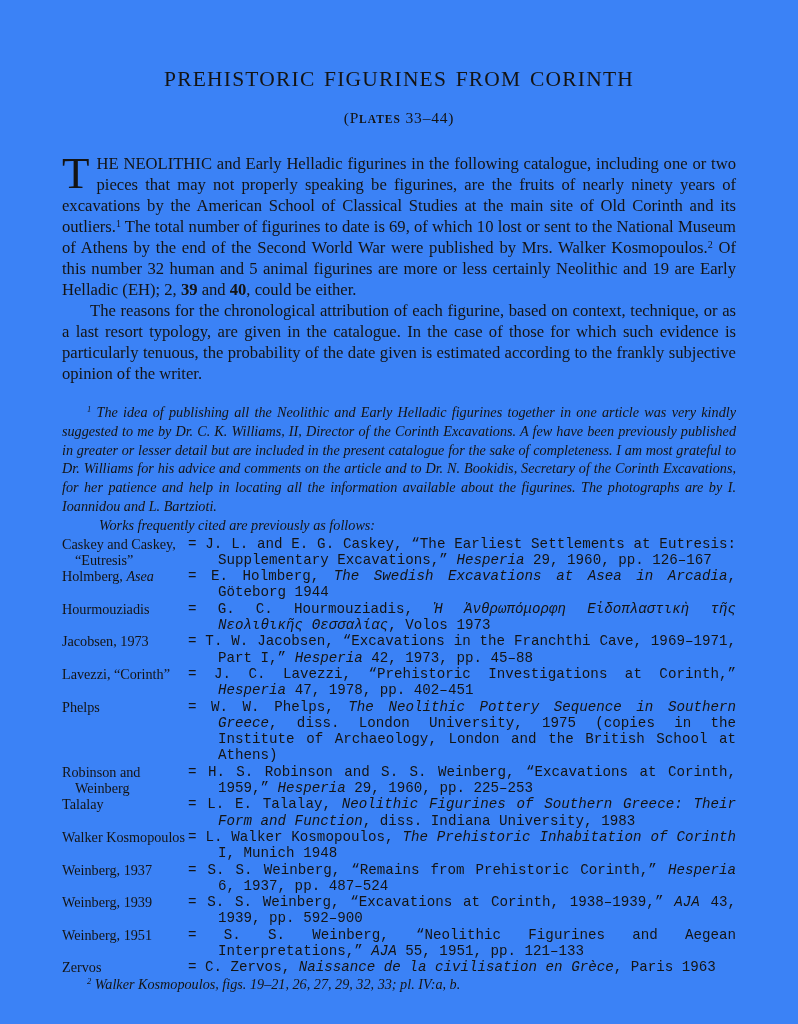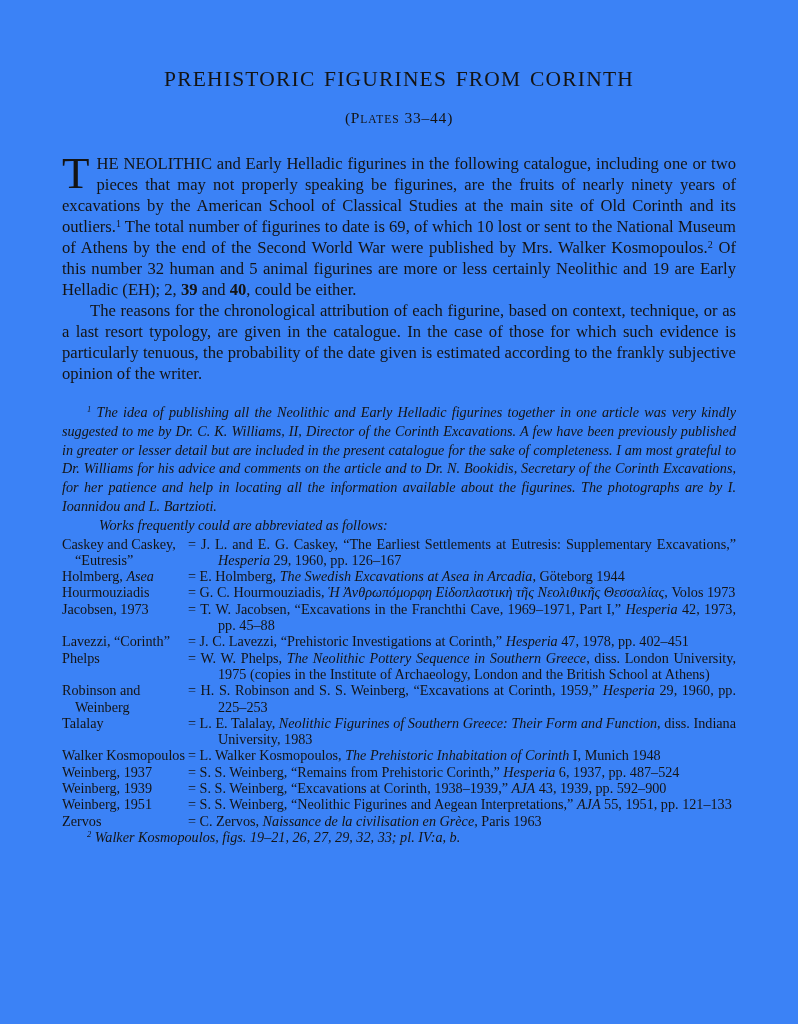--- a/index.html
+++ b/index.html
@@ -24,21 +24,21 @@
     word-spacing: 2px;
     line-height: 26px;
   }
   .plates {
     margin-top: 16px;
     text-align: center;
     font-size: 15.5px;
     letter-spacing: 0.8px;
     line-height: 19px;
   }
-  .sc { font-size: 0.74em; text-transform: uppercase; letter-spacing: 1px; }
+  .sc { font-size: 0.74em; text-transform: uppercase; letter-spacing: 1px; font-weight: bold; }
 
   .article { margin-top: 24px; font-size: 16.6px; line-height: 21px; }
   .para { margin: 0; text-align: justify; }
   .para.indent { text-indent: 28px; }
   .dropcap {
     float: left;
     font-size: 45px;
     line-height: 34px;
     padding: 3px 7px 0 0;
   }
@@ -63,40 +63,41 @@
     box-sizing: border-box;
     padding-left: 13px;
     text-indent: -13px;
   }
   .abbr-def {
     flex: 1;
     box-sizing: border-box;
     padding-left: 30px;
     text-indent: -30px;
     text-align: justify;
+    font-family: Liberation Mono, monospace;
   }
   .fn2 { line-height: 17.5px; }
 </style>
 </head>
 <body>
 
 <div class="page">
 
   <h1 class="title">PREHISTORIC FIGURINES FROM CORINTH</h1>
 
   <div class="plates"><span>(P</span><span class="sc">lates</span><span> 33–44)</span></div>
 
   <div class="article">
     <p class="para"><span class="dropcap">T</span><span><span>HE NEOLITHIC and Early Helladic figurines in the following catalogue, including one or two pieces that may not properly speaking be figurines, are the fruits of nearly ninety years of excavations by the American School of Classical Studies at the main site of Old Corinth and its outliers.</span><sup>1</sup><span> The total number of figurines to date is 69, of which 10 lost or sent to the National Museum of Athens by the end of the Second World War were published by Mrs. Walker Kosmopoulos.</span><sup>2</sup><span> Of this number 32 human and 5 animal figurines are more or less certainly Neolithic and 19 are Early Helladic (EH); 2, </span><b>39</b><span> and </span><b>40</b><span>, could be either.</span></span></p>
     <p class="para indent"><span>The reasons for the chronological attribution of each figurine, based on context, technique, or as a last resort typology, are given in the catalogue. In the case of those for which such evidence is particularly tenuous, the probability of the date given is estimated according to the frankly subjective opinion of the writer.</span></p>
   </div>
 
   <div class="footnotes">
     <p class="fn"><sup>1</sup><span> The idea of publishing all the Neolithic and Early Helladic figurines together in one article was very kindly suggested to me by Dr. C. K. Williams, II, Director of the Corinth Excavations. A few have been previously published in greater or lesser detail but are included in the present catalogue for the sake of completeness. I am most grateful to Dr. Williams for his advice and comments on the article and to Dr. N. Bookidis, Secretary of the Corinth Excavations, for her patience and help in locating all the information available about the figurines. The photographs are by I. Ioannidou and L. Bartzioti.</span></p>
-    <p class="fn works">Works frequently could are abbreviated as follows:</p>
+    <p class="fn works">Works frequently cited are previously as follows:</p>
 
     <div class="abbr-list">
 
         <div class="abbr-row">
           <div class="abbr-label"><span>Caskey and Caskey,</span><br><span>“Eutresis”</span></div>
           <div class="abbr-def"><span>= J. L. and E. G. Caskey, “The Earliest Settlements at Eutresis: Supplementary Excavations,” </span><i>Hesperia</i><span> 29, 1960, pp. 126–167</span></div>
         </div>
 
         <div class="abbr-row">
           <div class="abbr-label"><span>Holmberg, </span><i>Asea</i></div>

